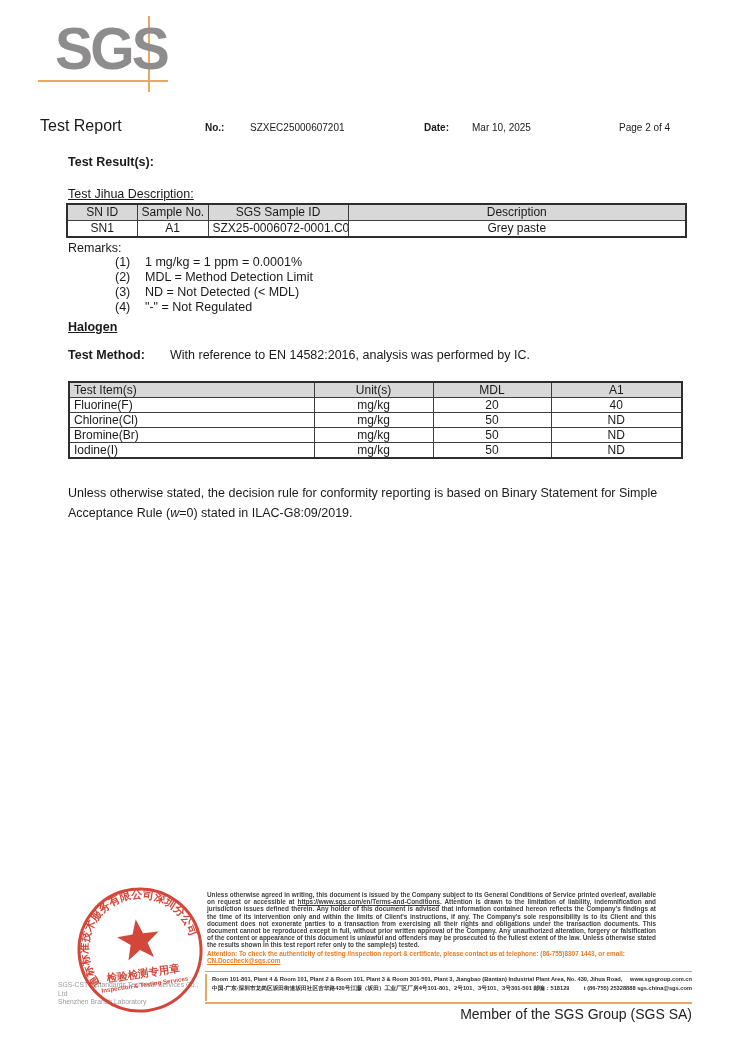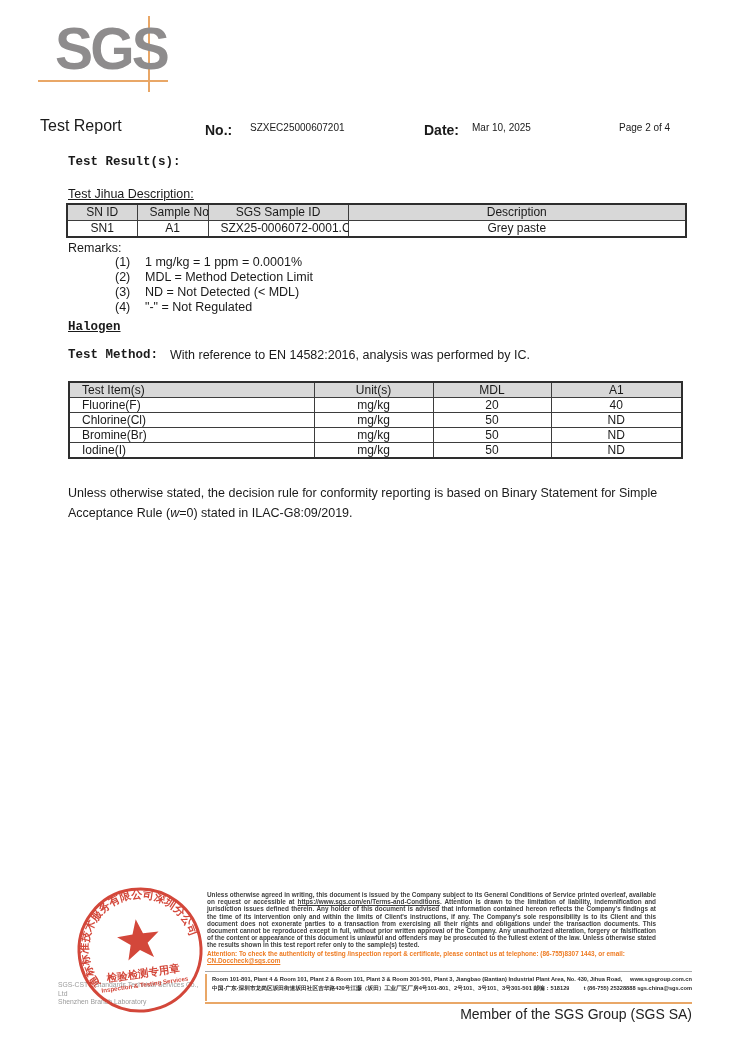--- a/index.html
+++ b/index.html
@@ -13,31 +13,31 @@
   .logo-wrap { position:absolute; left:0; top:0; width:220px; height:110px; }
   .logo-hline { position:absolute; left:38px; top:80px; width:130px; height:2px; background:#e9a767; }
   .logo-vline { position:absolute; left:148px; top:16px; width:2px; height:76px; background:#e9a767; }
   .logo-text {
     position:absolute; left:55px; top:14px; font-size:60px; font-weight:bold;
     color:#8e8c8d; letter-spacing:-3px; transform:scaleX(0.95); transform-origin:left top;
   }
   
   .title-row { position:absolute; left:0; top:117px; width:750px; height:22px; }
   .title-row .t  { position:absolute; font-size:16px; font-weight:normal; left:40px; top:0; }
-  .title-row .lbl { position:absolute; font-size:14px; font-weight:bold; top:5px; }
+  .title-row .lbl { position:absolute; font-size:10px; font-weight:bold; top:5px; }
   .title-row .val { position:absolute; font-size:10px; top:5px; }
   
-  .h-bold { position:absolute; font-size:12.5px; font-weight:bold;font-family:Liberation Mono, monospace; }
+  .h-bold { position:absolute; font-size:12.5px; font-weight:bold; }
   .h-reg  { position:absolute; font-size:12.5px; }
   .u { text-decoration:underline; }
   table { border-collapse:collapse; table-layout:fixed; }
   .doc-table { position:absolute; font-size:12px; }
   .doc-table th, .doc-table td {
     border:1px solid #3d3d3d; font-weight:normal; text-align:center;
-    padding:1px 12px; height:16px; line-height:13px; overflow:hidden; white-space:nowrap;
+    padding:1px 4px; height:16px; line-height:13px; overflow:hidden; white-space:nowrap;
   }
   .doc-table { border:2px solid #2e2e2e; }
   .doc-table th { background:#d8d8d8; }
   .doc-table .al { text-align:left; }
   #part-table { left:66px; top:203px; width:619px; }
   #result-table { left:68px; top:381px; width:613px; }
   #result-table th, #result-table td { height:14px; line-height:12px; }
   .remark-line { position:absolute; left:115px; font-size:12.5px; display:flex; }
   .remark-line .n { width:30px; }
   .decision { position:absolute; left:68px; top:483px; width:625px; font-size:12.5px; line-height:20px; }

